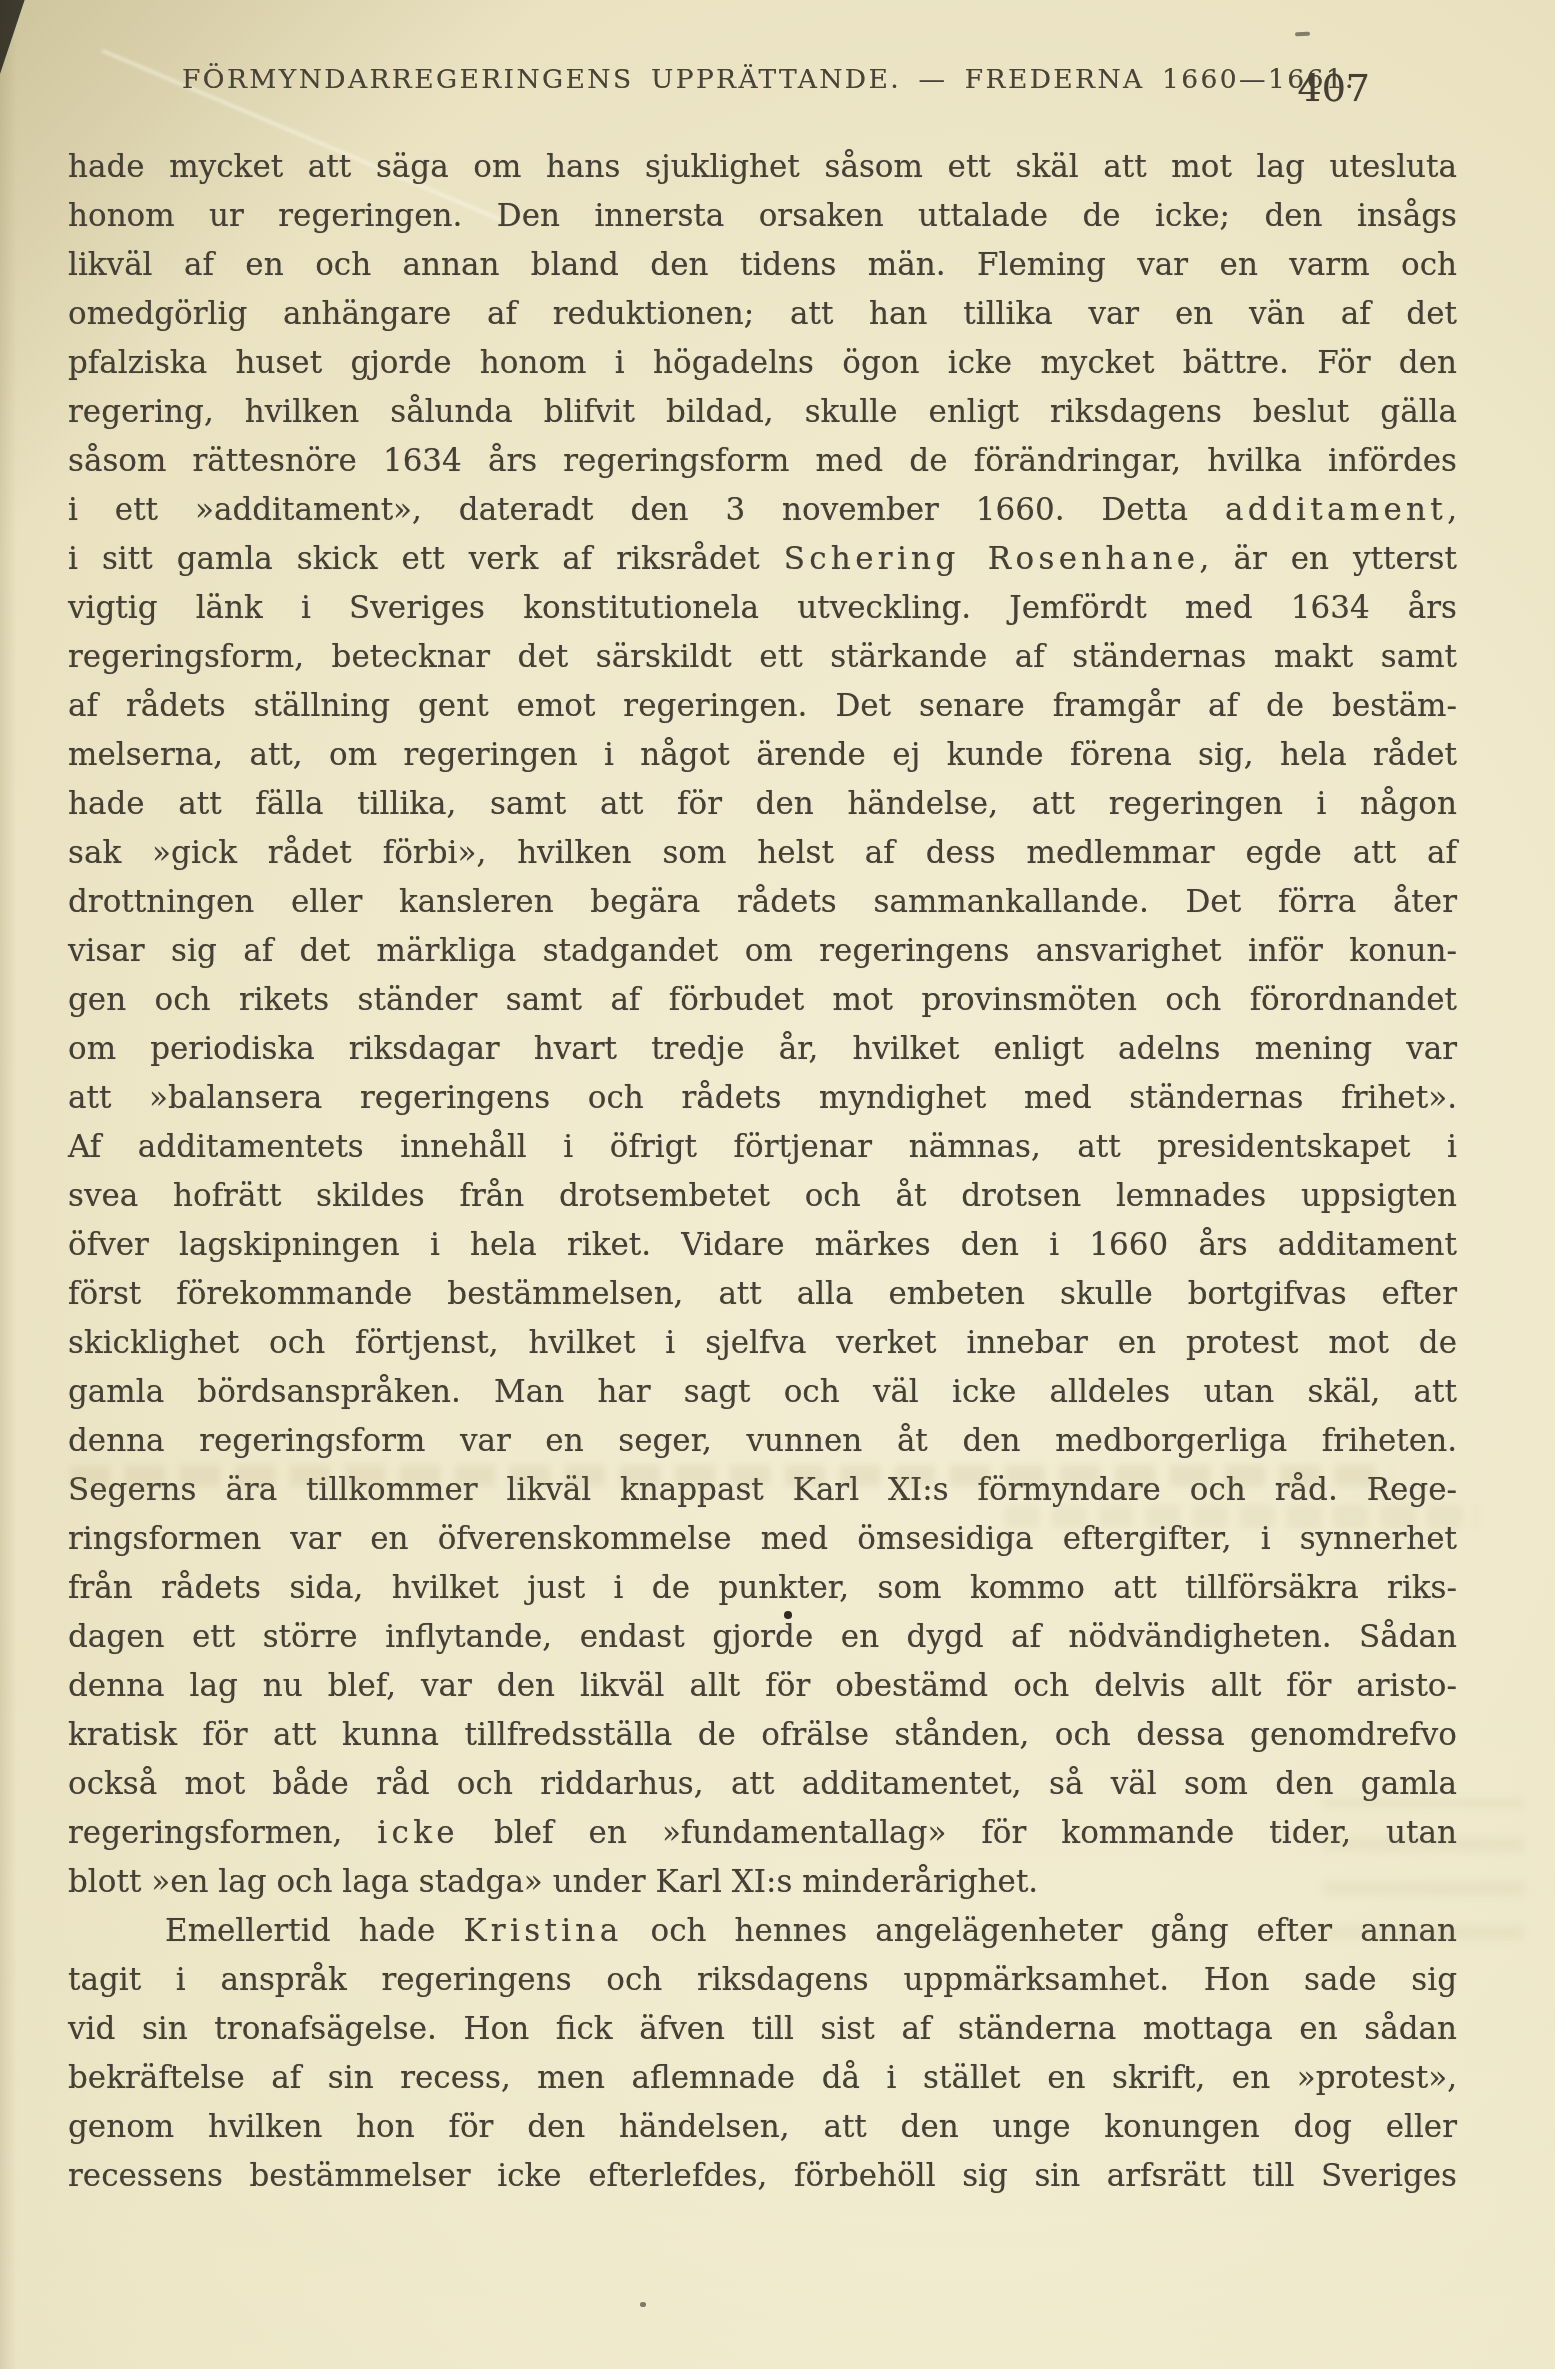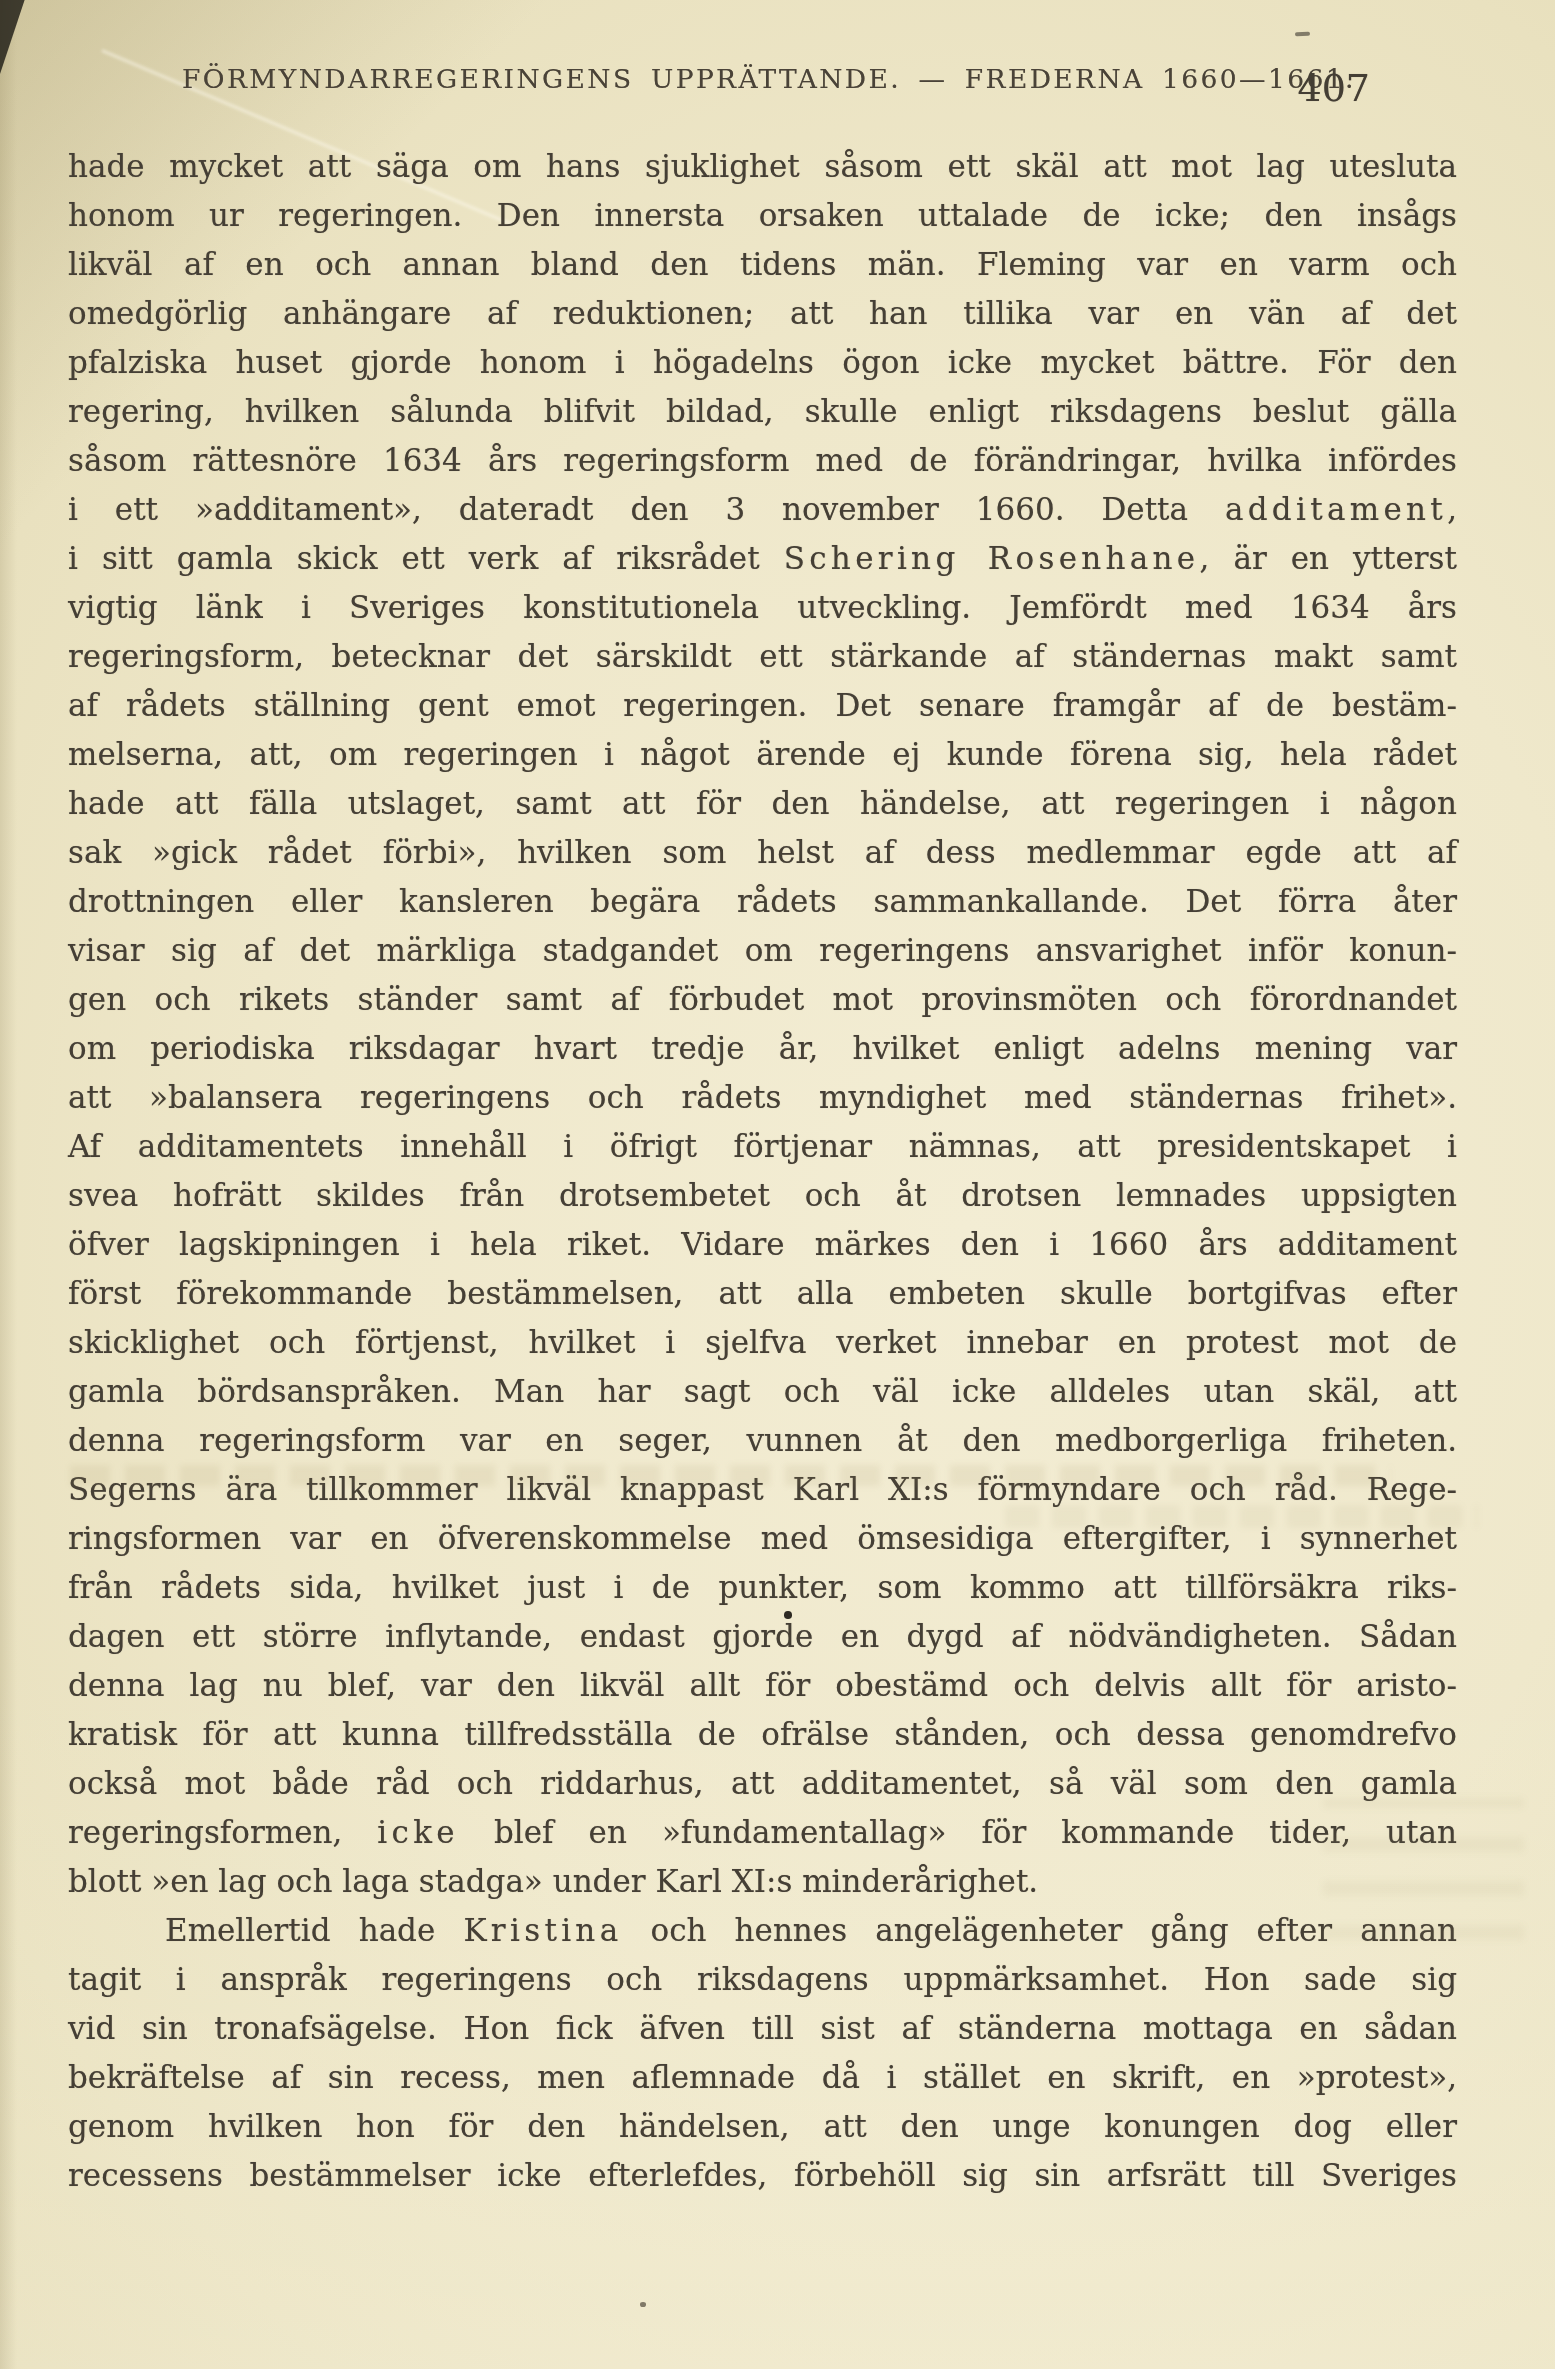--- a/index.html
+++ b/index.html
@@ -106,21 +106,21 @@
       <div class="line"><span>omedgörlig anhängare af reduktionen; att han tillika var en vän af det</span></div>
       <div class="line"><span>pfalziska huset gjorde honom i högadelns ögon icke mycket bättre.  För den</span></div>
       <div class="line"><span>regering, hvilken sålunda blifvit bildad, skulle enligt riksdagens beslut gälla</span></div>
       <div class="line"><span>såsom rättesnöre 1634 års regeringsform med de förändringar, hvilka infördes</span></div>
       <div class="line"><span>i ett »additament», dateradt den 3 november 1660.  Detta </span><span class="sp">additament</span><span>,</span></div>
       <div class="line"><span>i sitt gamla skick ett verk af riksrådet </span><span class="sp">Schering Rosenhane</span><span>, är en ytterst</span></div>
       <div class="line"><span>vigtig länk i Sveriges konstitutionela utveckling.  Jemfördt med 1634 års</span></div>
       <div class="line"><span>regeringsform, betecknar det särskildt ett stärkande af ständernas makt samt</span></div>
       <div class="line"><span>af rådets ställning gent emot regeringen.  Det senare framgår af de bestäm-</span></div>
       <div class="line"><span>melserna, att, om regeringen i något ärende ej kunde förena sig, hela rådet</span></div>
-      <div class="line"><span>hade att fälla utslaget, samt att för den händelse, att regeringen i någon</span></div>
+      <div class="line"><span>hade att fälla tillika, samt att för den händelse, att regeringen i någon</span></div>
       <div class="line"><span>sak »gick rådet förbi», hvilken som helst af dess medlemmar egde att af</span></div>
       <div class="line"><span>drottningen eller kansleren begära rådets sammankallande.  Det förra åter</span></div>
       <div class="line"><span>visar sig af det märkliga stadgandet om regeringens ansvarighet inför konun-</span></div>
       <div class="line"><span>gen och rikets ständer samt af förbudet mot provinsmöten och förordnandet</span></div>
       <div class="line"><span>om periodiska riksdagar hvart tredje år, hvilket enligt adelns mening var</span></div>
       <div class="line"><span>att »balansera regeringens och rådets myndighet med ständernas frihet».</span></div>
       <div class="line"><span>Af additamentets innehåll i öfrigt förtjenar nämnas, att presidentskapet i</span></div>
       <div class="line"><span>svea hofrätt skildes från drotsembetet och åt drotsen lemnades uppsigten</span></div>
       <div class="line"><span>öfver lagskipningen i hela riket.  Vidare märkes den i 1660 års additament</span></div>
       <div class="line"><span>först förekommande bestämmelsen, att alla embeten skulle bortgifvas efter</span></div>

